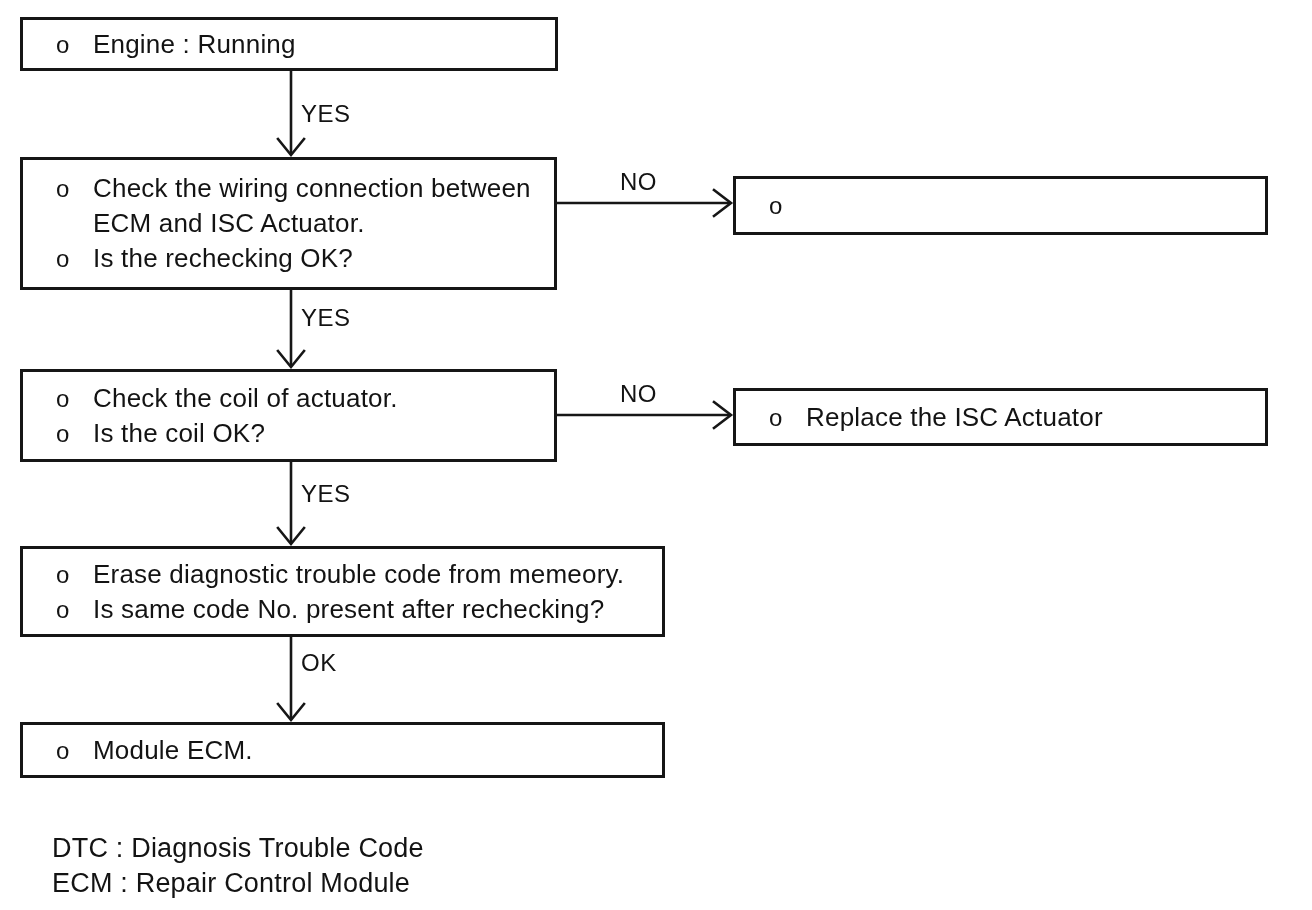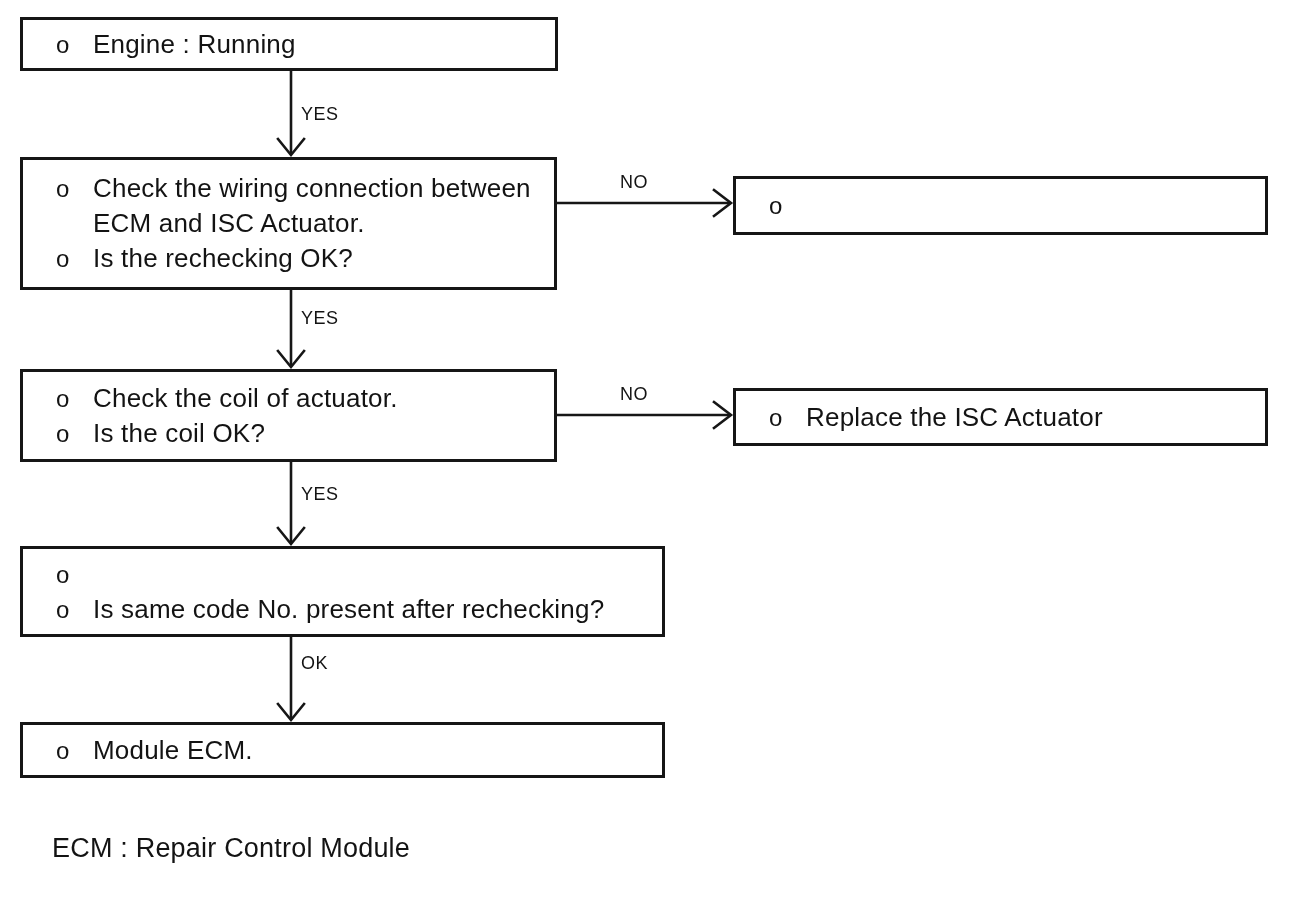--- a/index.html
+++ b/index.html
@@ -37,21 +37,21 @@
     white-space: nowrap;
   }
   .bullet {
     display: inline-block;
     width: 37px;
     flex: 0 0 37px;
     font-size: 24px;
   }
   .edge-label {
     position: absolute;
-    font-size: 18px;
+    font-size: 24px;
     line-height: 26px;
     letter-spacing: 0.5px;
     z-index: 3;
     white-space: nowrap;
     text-align: right;
   }
   .legend {
     position: absolute;
     left: 52px;
     top: 831px;
@@ -150,20 +150,21 @@
   <div class="flow-box" style="left:733px; top:388px; width:535px; height:58px;">
     <div class="row">
       <span class="bullet">o</span>
       <span>Replace the ISC Actuator</span>
     </div>
   </div>
 
   <div class="flow-box" style="left:20px; top:546px; width:645px; height:91px;">
     <div class="row">
       <span class="bullet">o</span>
+      <span>Erase diagnostic trouble code from memeory.</span>
     </div>
     <div class="row">
       <span class="bullet">o</span>
       <span>Is same code No. present after rechecking?</span>
     </div>
   </div>
 
   <div class="flow-box" style="left:20px; top:722px; width:645px; height:56px;">
     <div class="row">
       <span class="bullet">o</span>
@@ -172,16 +173,17 @@
   </div>
 
   <div class="edge-label" style="left:301px; top:101px;">YES</div>
   <div class="edge-label" style="left:620px; top:169px;">NO</div>
   <div class="edge-label" style="left:301px; top:305px;">YES</div>
   <div class="edge-label" style="left:620px; top:381px;">NO</div>
   <div class="edge-label" style="left:301px; top:481px;">YES</div>
   <div class="edge-label" style="left:301px; top:650px;">OK</div>
 
   <div class="legend">
+    <div>DTC : Diagnosis Trouble Code</div>
     <div>ECM : Repair Control Module</div>
   </div>
 
 </div>
 
 </body></html>

